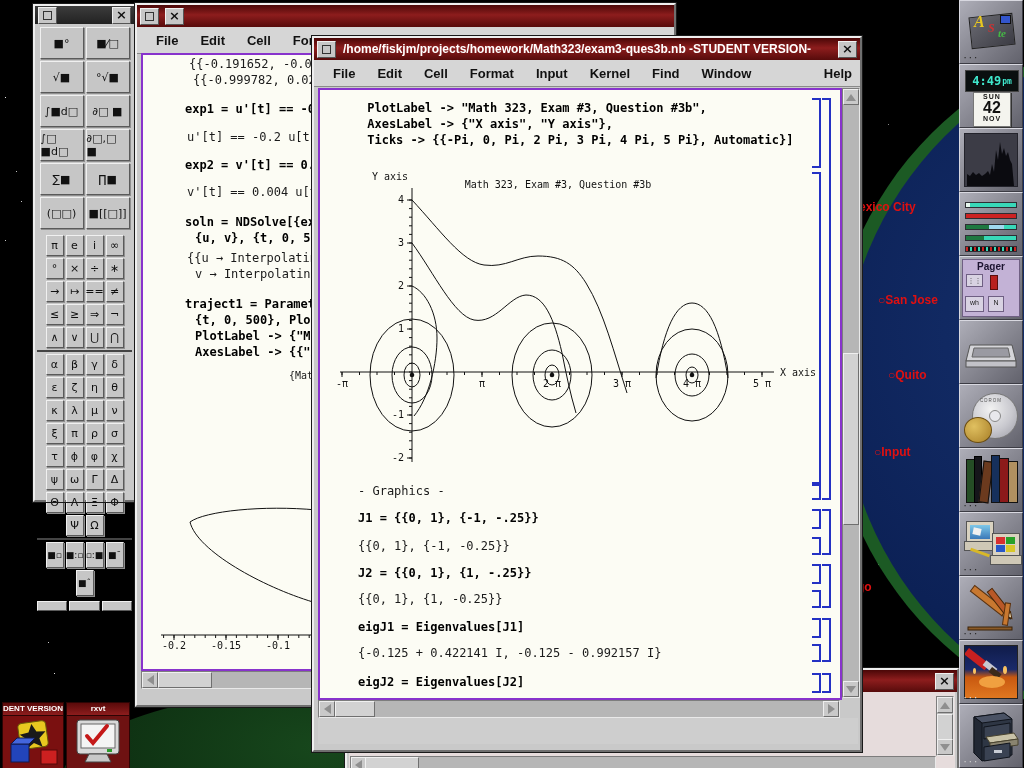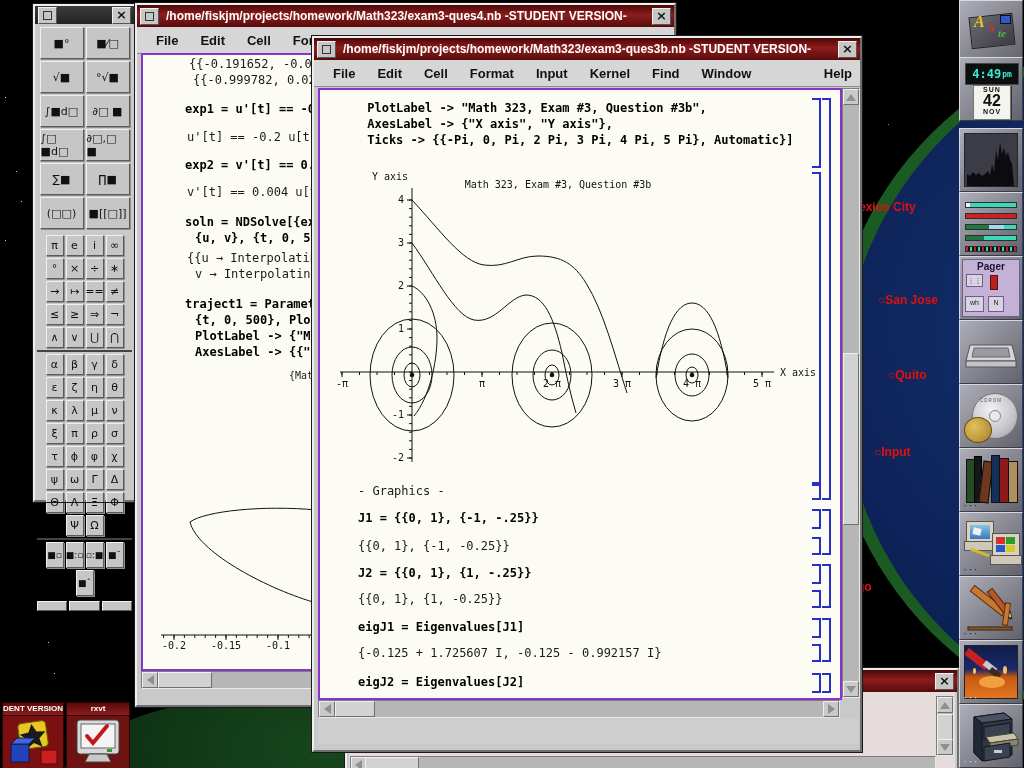--- a/index.html
+++ b/index.html
@@ -327,21 +327,20 @@
         <div></div>
         <div></div>
       </div>
   </div>
 
   <div class="win" id="win-back" style="left:135px;top:3px;width:537px;height:700px;z-index:10;">
     <div class="titlebar">
       <div class="tb-btn">
           <div class="tb-menu-inner"></div>
         </div>
-      <div class="tb-title">/home/fiskjm/projects/homework/Math323/exam3-ques4.nb  -STUDENT VERSION-</div>
       <div class="tb-btn">
           <span class="tb-close-x">×</span>
         </div>
     </div>
     <div class="menubar">
         <span class="menu-item">File</span>
         <span class="menu-item">Edit</span>
         <span class="menu-item">Cell</span>
         <span class="menu-item">Format</span>
         <span class="menu-item">Input</span>
@@ -566,21 +565,21 @@
             <text x="230" y="22" text-anchor="middle" font-size="10px" font-family="DejaVu Sans Mono, monospace" fill="#111">Math 323, Exam #3, Question #3b</text>
             <text x="452" y="210" font-size="10px" font-family="DejaVu Sans Mono, monospace" fill="#111">X axis</text>
             <text x="62" y="14" text-anchor="middle" font-size="10px" font-family="DejaVu Sans Mono, monospace" fill="#111">Y axis</text>
           </svg>
       <div class="m-out" style="left: 38px; top: 394px;">- Graphics -</div>
           <div class="m-in" style="left: 38px; top: 421px;">J1 = {{0, 1}, {-1, -.25}}</div>
           <div class="m-out" style="left: 38px; top: 449px;">{{0, 1}, {-1, -0.25}}</div>
           <div class="m-in" style="left: 38px; top: 476px;">J2 = {{0, 1}, {1, -.25}}</div>
           <div class="m-out" style="left: 38px; top: 502px;">{{0, 1}, {1, -0.25}}</div>
           <div class="m-in" style="left: 38px; top: 530px;">eigJ1 = Eigenvalues[J1]</div>
-          <div class="m-out" style="left: 38px; top: 556px;">{-0.125 + 1.725607 I, -0.125 - 0.992157 I}</div>
+          <div class="m-out" style="left: 38px; top: 556px;">{-0.125 + 0.422141 I, -0.125 - 0.992157 I}</div>
           <div class="m-in" style="left: 38px; top: 585px;">eigJ2 = Eigenvalues[J2]</div>
           <div class="cbr" style="left: 492px; top: 8px; height: 66px;"></div>
           <div class="cbr" style="left: 492px; top: 82px; height: 310px;"></div>
           <div class="cbr" style="left: 492px; top: 392px; height: 14px;"></div>
           <div class="cbr" style="left: 492px; top: 419px; height: 16px;"></div>
           <div class="cbr" style="left: 492px; top: 447px; height: 14px;"></div>
           <div class="cbr" style="left: 492px; top: 474px; height: 16px;"></div>
           <div class="cbr" style="left: 492px; top: 500px; height: 14px;"></div>
           <div class="cbr" style="left: 492px; top: 528px; height: 16px;"></div>
           <div class="cbr" style="left: 492px; top: 554px; height: 14px;"></div>
@@ -618,21 +617,21 @@
 
     <div class="tile" style="top:0px;">
       <div style="position:absolute;left:10px;top:14px;width:42px;height:30px;background:linear-gradient(145deg,#6a6a72,#3c3c44);transform:rotate(-6deg);border:1px solid #222;"></div>
       <span style="position:absolute;left:14px;top:12px;font:bold italic 16px 'Liberation Serif',serif;color:#e8c820;">A</span>
       <span style="position:absolute;left:28px;top:20px;font:bold italic 12px 'Liberation Serif',serif;color:#cc3333;">S</span>
       <span style="position:absolute;left:38px;top:26px;font:bold italic 11px 'Liberation Serif',serif;color:#44bb44;">te</span>
       <div style="position:absolute;left:40px;top:14px;width:9px;height:7px;background:#3355cc;border:1px solid #111;"></div>
       <div class="dots">···</div>
     </div>
 
-    <div class="tile" style="top:57px;">
+    <div class="tile" style="top:64px;">
       <div class="lcd">
           <span>4:49</span>
           <span class="ampm">pm</span>
         </div>
       <div class="cal">
         <div class="d1">SUN</div>
         <div class="d2">42</div>
         <div class="d3">NOV</div>
       </div>
     </div>

